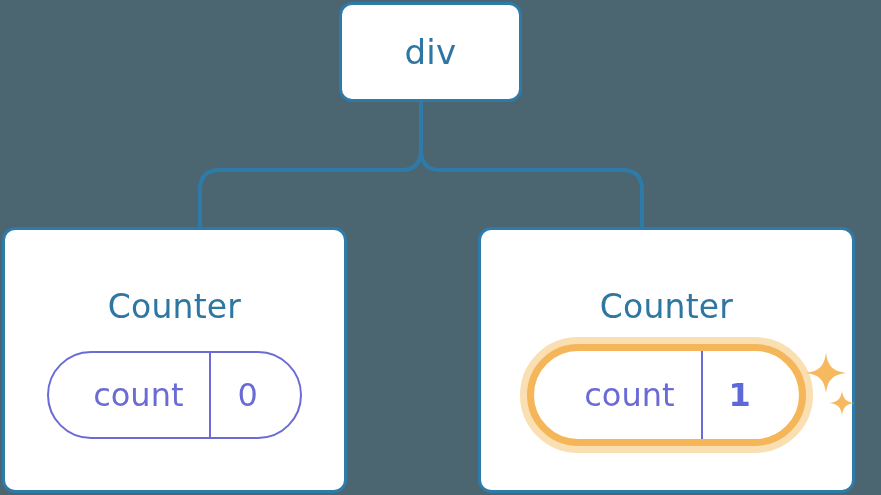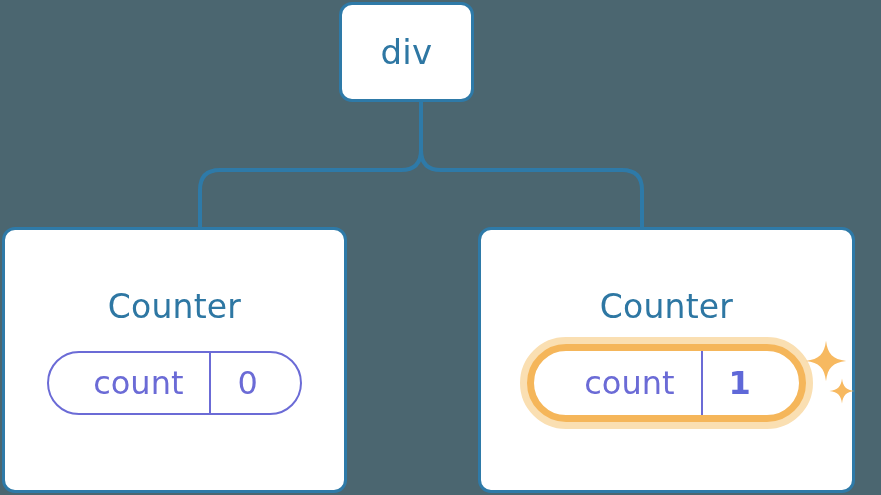--- a/index.html
+++ b/index.html
@@ -38,21 +38,21 @@
     background: #ffffff;
     border: 3px solid #2e7aa8;
     border-radius: 13px;
     box-sizing: border-box;
   }
 
   
   #node-root {
     left: 339px;
     top: 2px;
-    width: 135px;
+    width: 183px;
     height: 100px;
     display: flex;
     align-items: center;
     justify-content: center;
   }
   #node-root .node-label {
     font-family: "DejaVu Sans", sans-serif;
     font-size: 34px;
     font-weight: 400;
     color: #2e77a3;
@@ -93,21 +93,21 @@
     margin-top: 28px;
     display: flex;
     align-items: center;
     justify-content: center;
   }
 
   .pill {
     position: relative;
     display: flex;
     align-items: stretch;
-    height: 64px;
+    height: 88px;
     border: 2px solid #6b6bd6;
     border-radius: 999px;
     box-sizing: border-box;
     background: transparent;
     z-index: 2;
   }
   .pill .pill-key,
   .pill .pill-val {
     display: flex;
     align-items: center;

